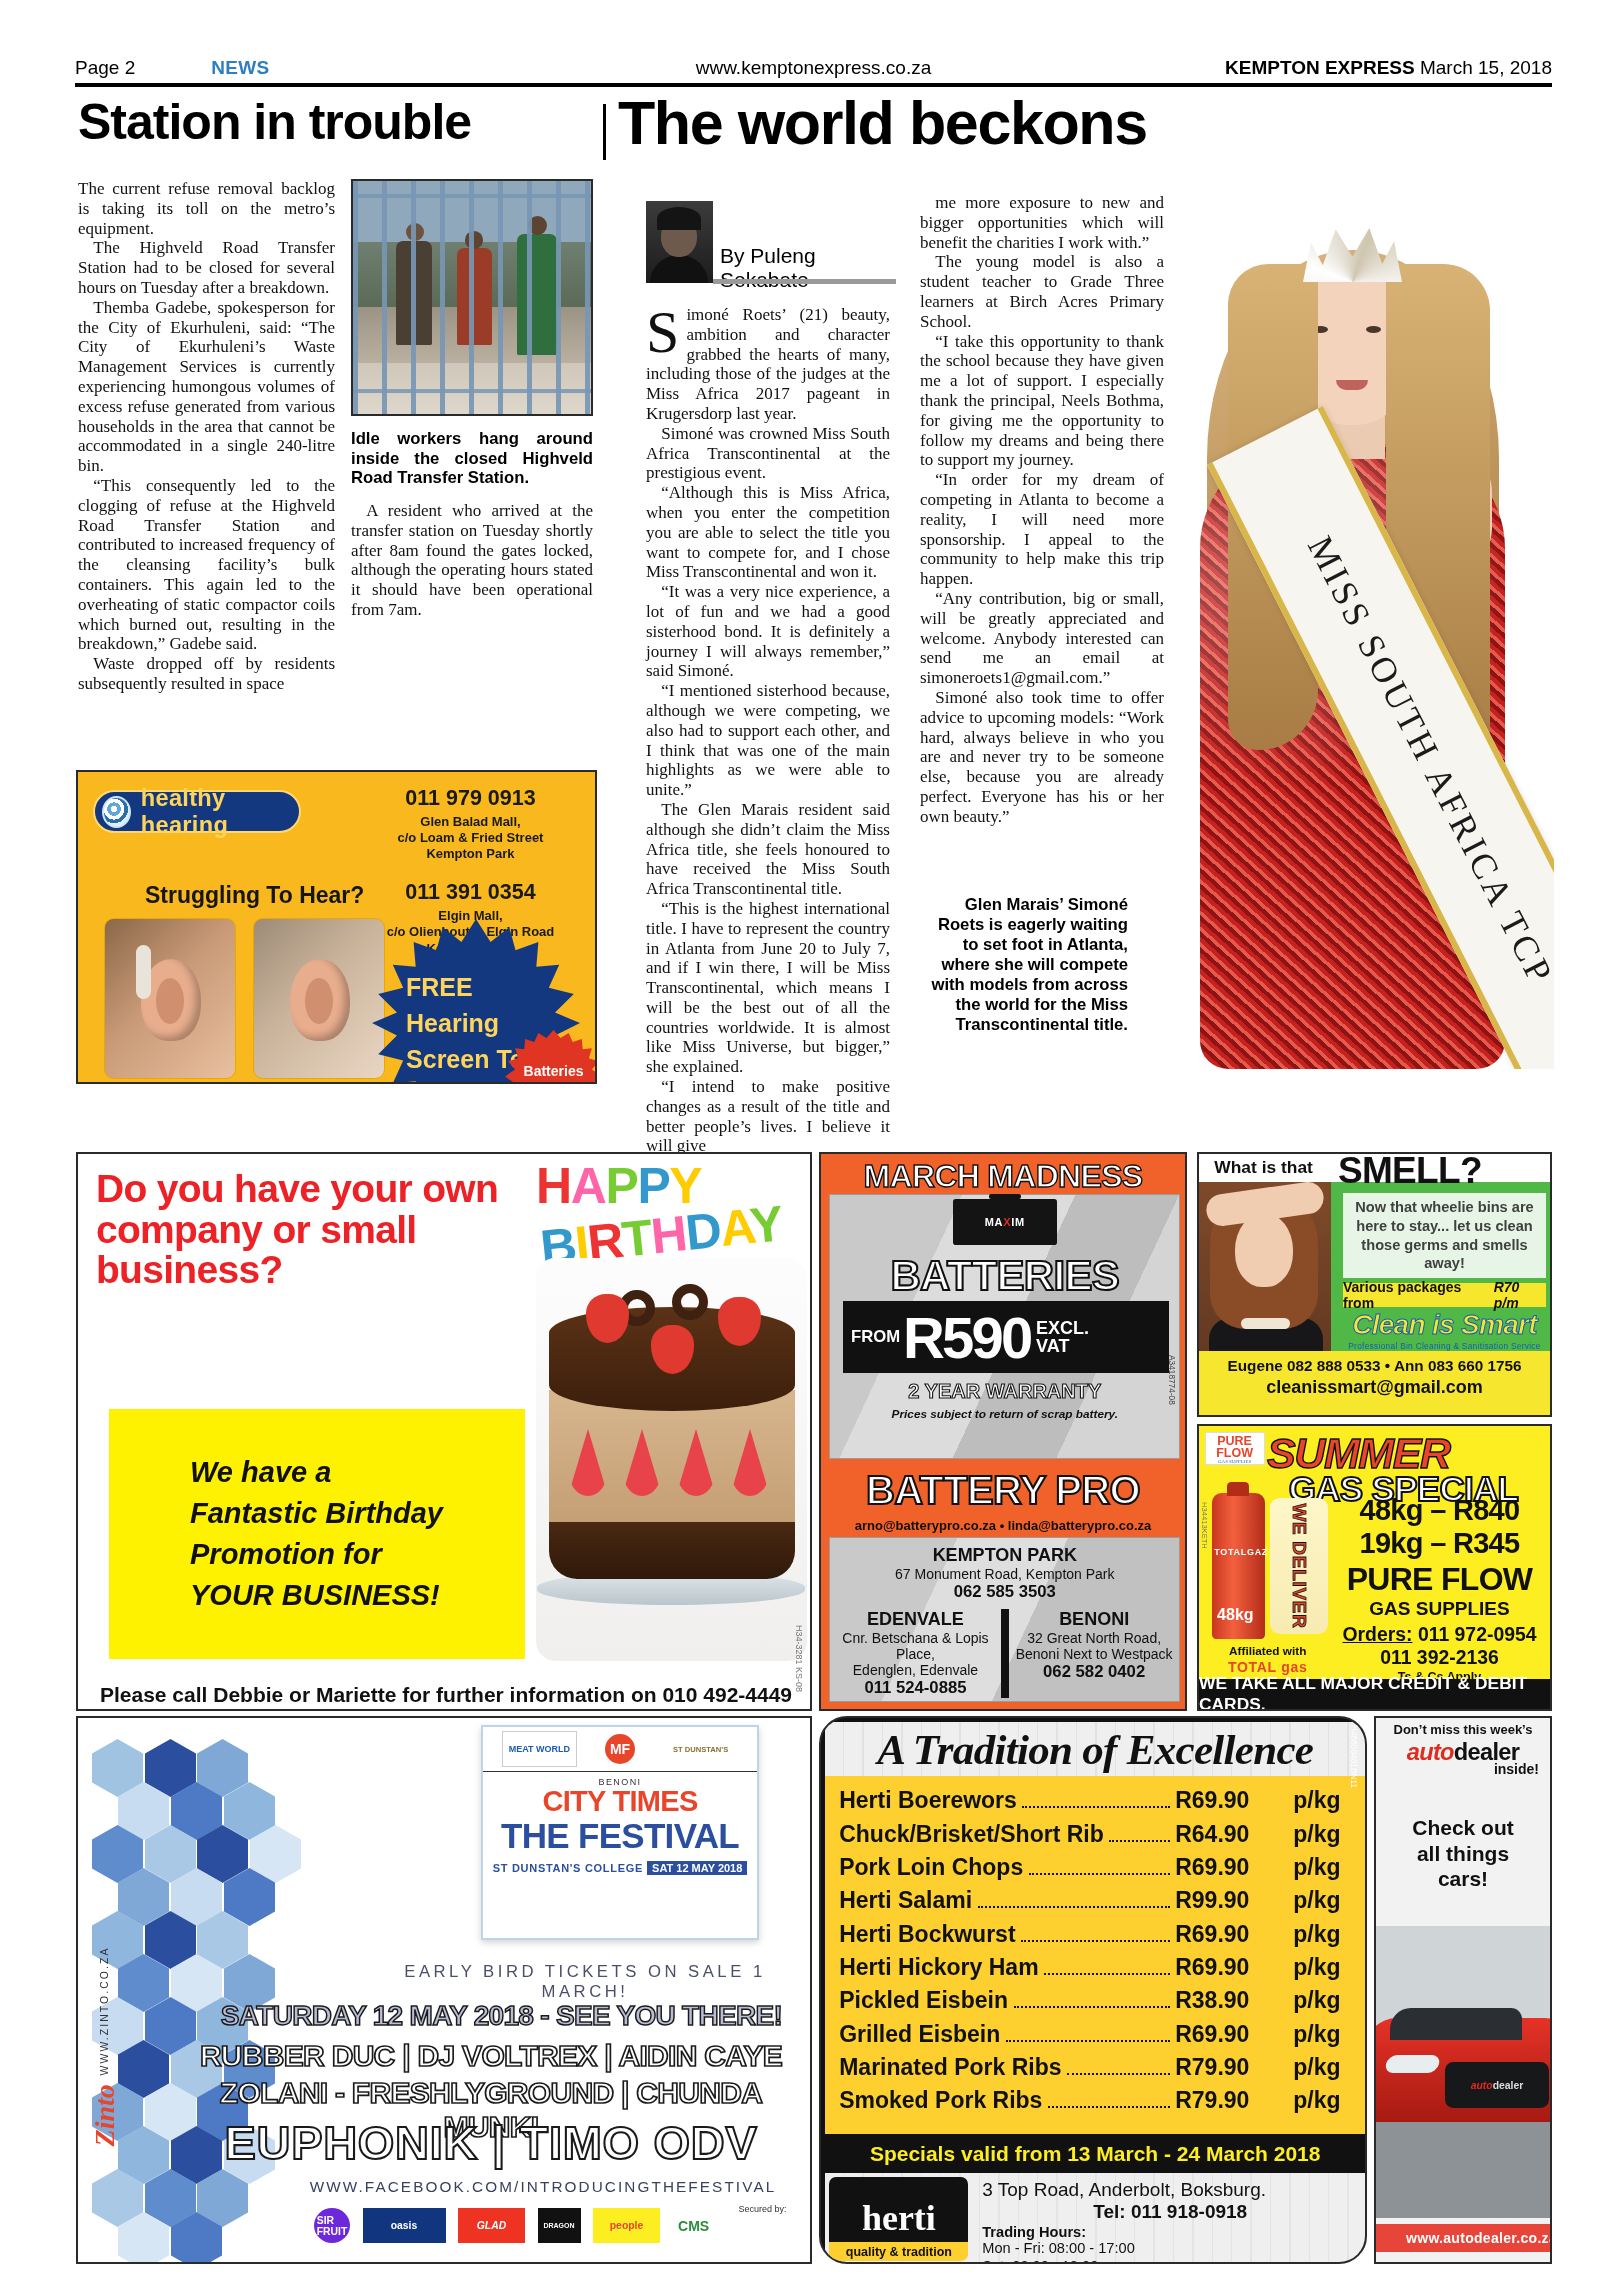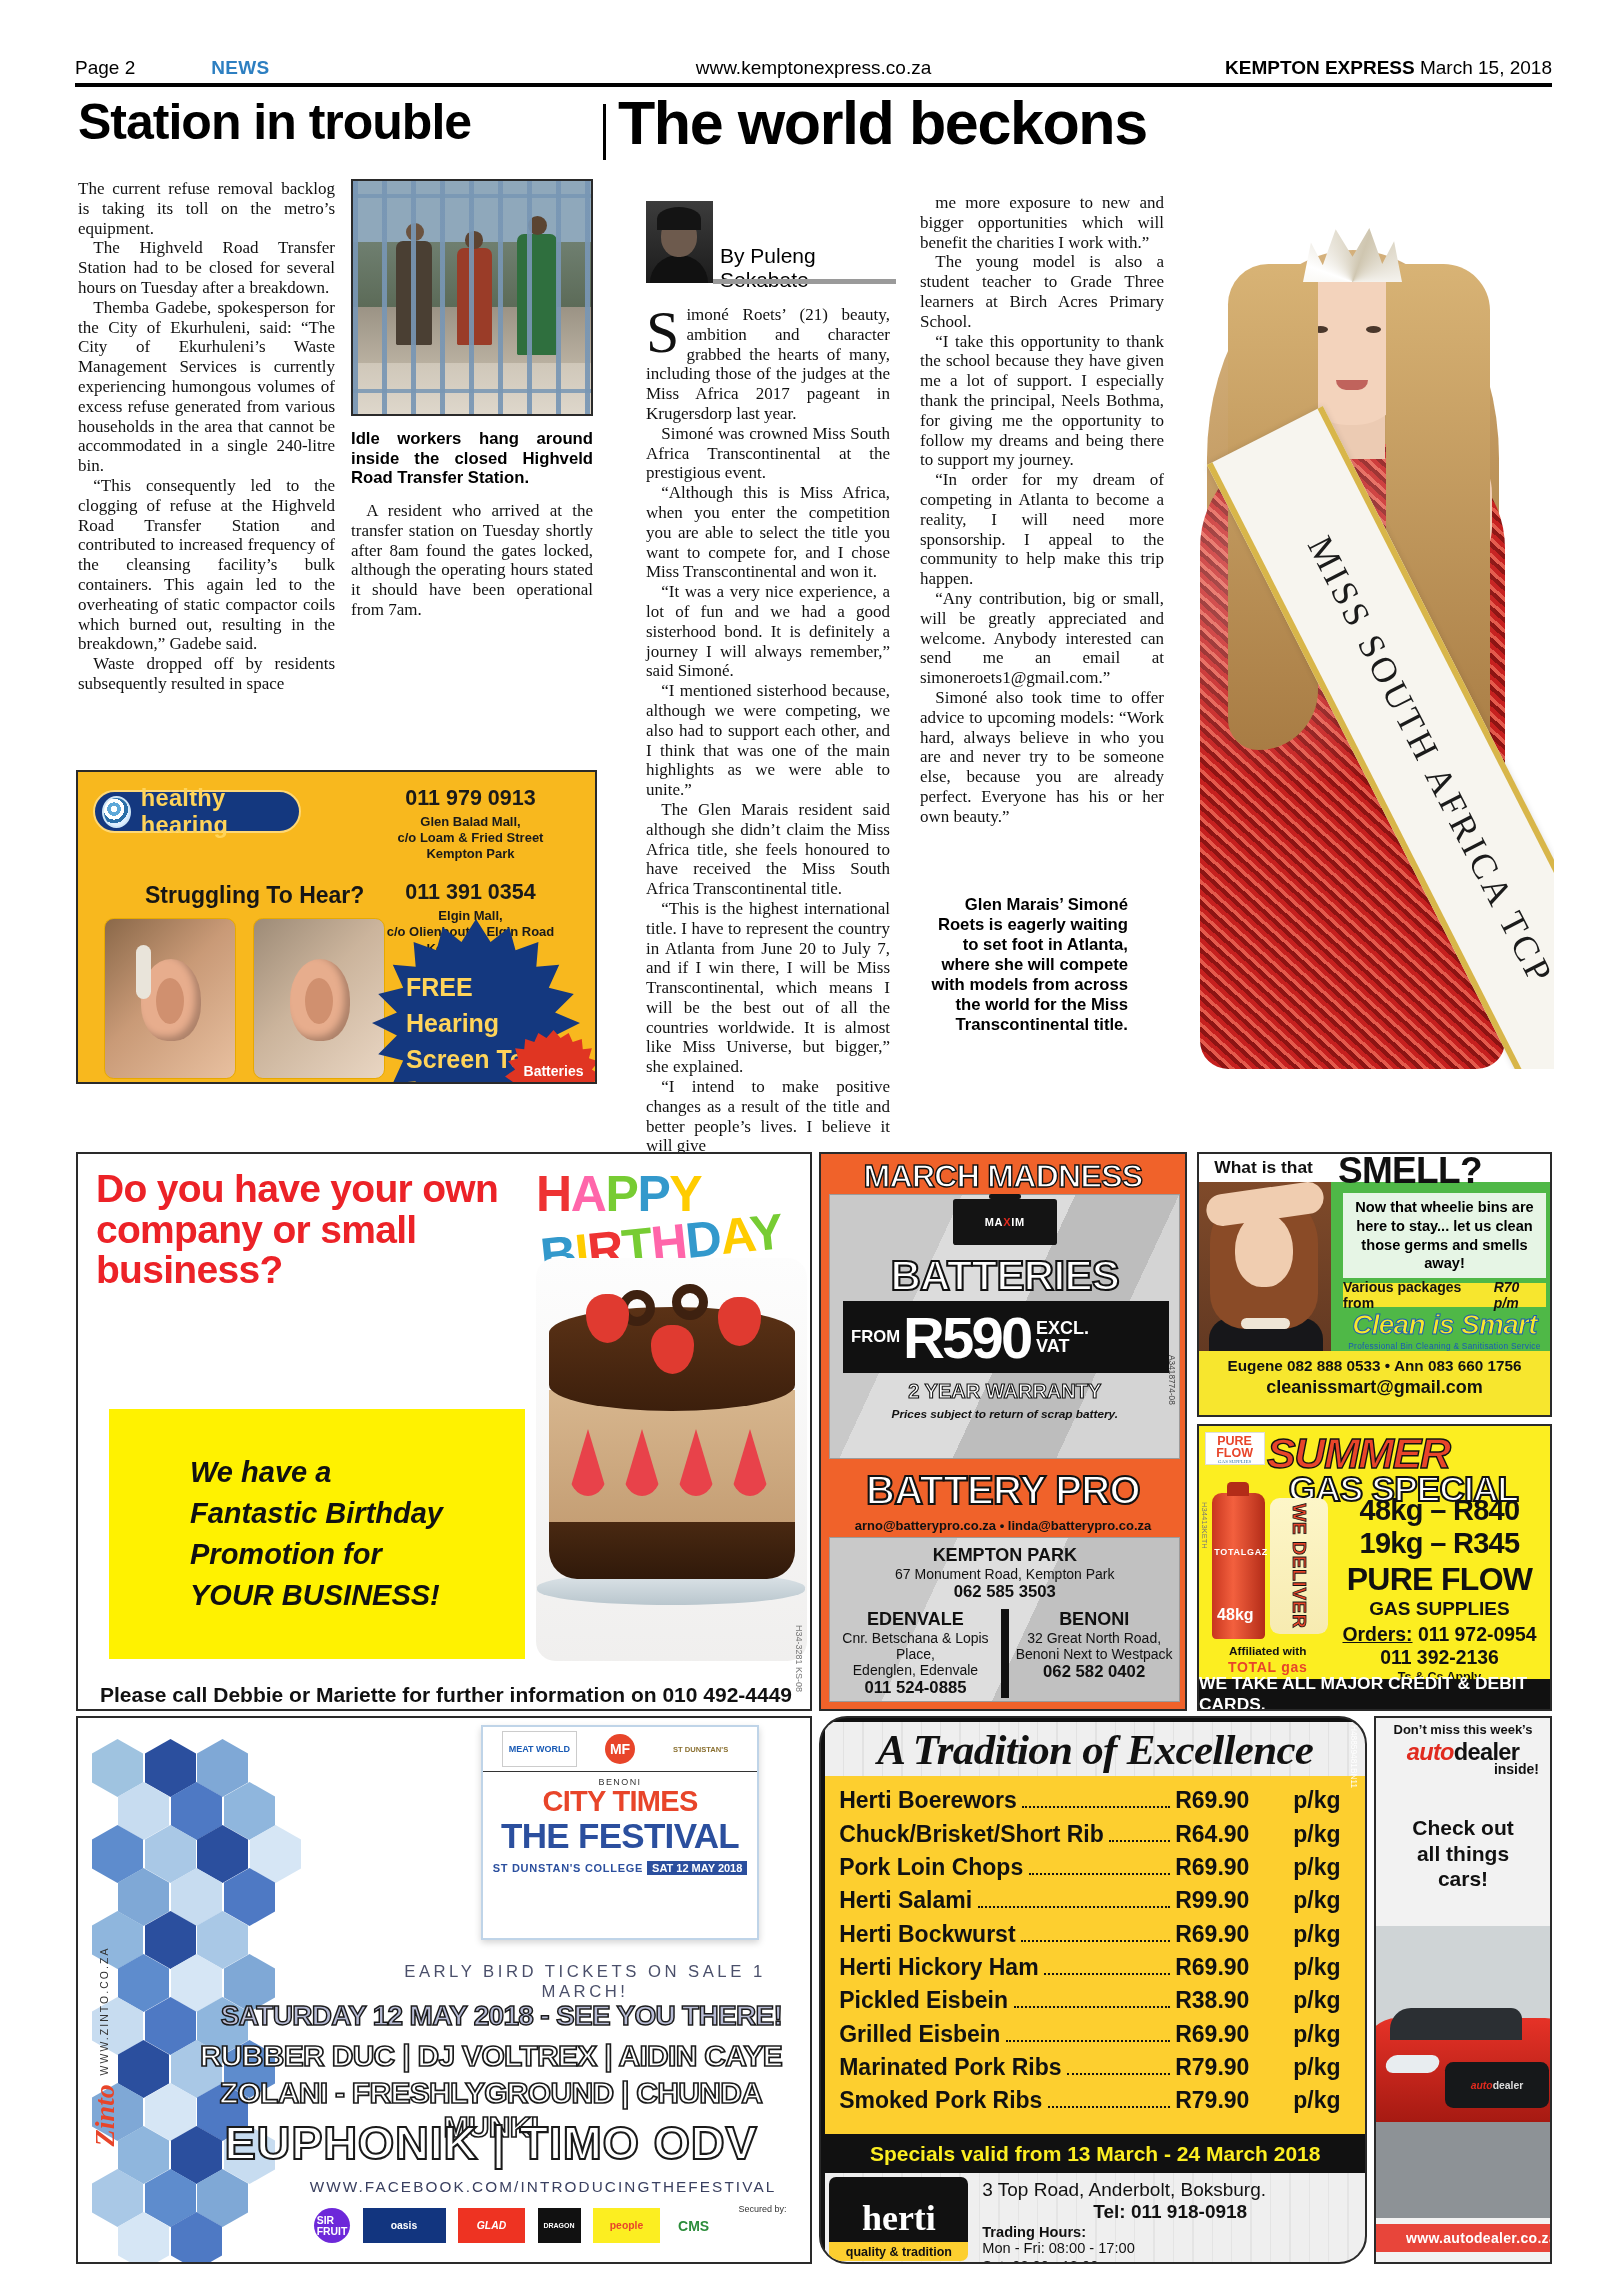--- a/index.html
+++ b/index.html
@@ -237,21 +237,21 @@
   .ad-caxton {
     position:absolute; left:76px; top:1152px; width:736px; height:559px;
     background:#fff; border:2.1px solid #2a2a2a; overflow:hidden;
   }
   .cx-head {
     position:absolute; left:18px; top:15.3px; width:444px;
     font-family:"Liberation Sans", sans-serif; font-weight:bold;
     font-size:39px; line-height:1.04; color:#ec2227; letter-spacing:-0.7px;
   }
   .cx-hbd {
-    position:absolute; left:458px; top:17px; width:278px; height:146px;
+    position:absolute; left:458px; top:9px; width:278px; height:146px;
     font-family:"Liberation Sans", sans-serif; font-weight:bold; font-size:50px;
     line-height:.95; letter-spacing:-1.4px;
   }
   .cx-hbd .l1 span:nth-child(1){color:#e33;} .cx-hbd .l1 span:nth-child(2){color:#f6a;}
   .cx-hbd .l1 span:nth-child(3){color:#7c3;} .cx-hbd .l1 span:nth-child(4){color:#39c;}
   .cx-hbd .l1 span:nth-child(5){color:#fc0;}
   .cx-hbd .l2 { transform:rotate(-6deg); margin-left:4.2px; }
   .cx-hbd .l2 span:nth-child(1){color:#39c;} .cx-hbd .l2 span:nth-child(2){color:#fc0;}
   .cx-hbd .l2 span:nth-child(3){color:#e33;} .cx-hbd .l2 span:nth-child(4){color:#7c3;}
   .cx-hbd .l2 span:nth-child(5){color:#f6a;} .cx-hbd .l2 span:nth-child(6){color:#39c;}
@@ -365,21 +365,21 @@
   }
   .cs-woman .hair { position:absolute; left:11px; top:8.3px; width:108px; height:139px; background:#8a4b27; border-radius:53px 53px 35px 35px; }
   .cs-woman .face2{ position:absolute; left:36px; top:30.5px; width:58px; height:74px; background:#f0cdb0; border-radius:50% 50% 46% 46%; }
   .cs-woman .arm  { position:absolute; left:7px; top:5.6px; width:118px; height:32px; background:#f0cdb0; border-radius:16.7px; transform:rotate(-8deg); }
   .cs-woman .dress{ position:absolute; left:9.7px; top:136px; width:114px; height:83px; background:#17171a; border-radius:21px 21px 0 0; }
   .cs-woman .pearl{ position:absolute; left:42px; top:136px; width:49px; height:11px; border-radius:14px; background:#efe6d6; }
   .cs-msg {
     position:absolute; left:144px; top:39px; width:203px; height:85px;
     background:rgba(255,255,255,.86); display:flex; align-items:center; justify-content:center;
     font-family:"Liberation Sans", sans-serif; font-weight:bold; font-size:14.6px; line-height:1.28;
-    text-align:center; color:#000000; padding:0 5.6px;
+    text-align:center; color:#404040; padding:0 5.6px;
   }
   .cs-pack {
     position:absolute; left:144px; top:129px; width:203px; height:23.6px;
     background:#f7e62e; display:flex; align-items:center; justify-content:center;
     font-family:"Liberation Sans", sans-serif; font-weight:bold; font-size:14px; color:#111;
   }
   .cs-pack i { font-style:italic; margin-left:3.5px; }
   .cs-logo {
     position:absolute; left:144px; top:155px; width:203px; height:44px; text-align:center;
   }

